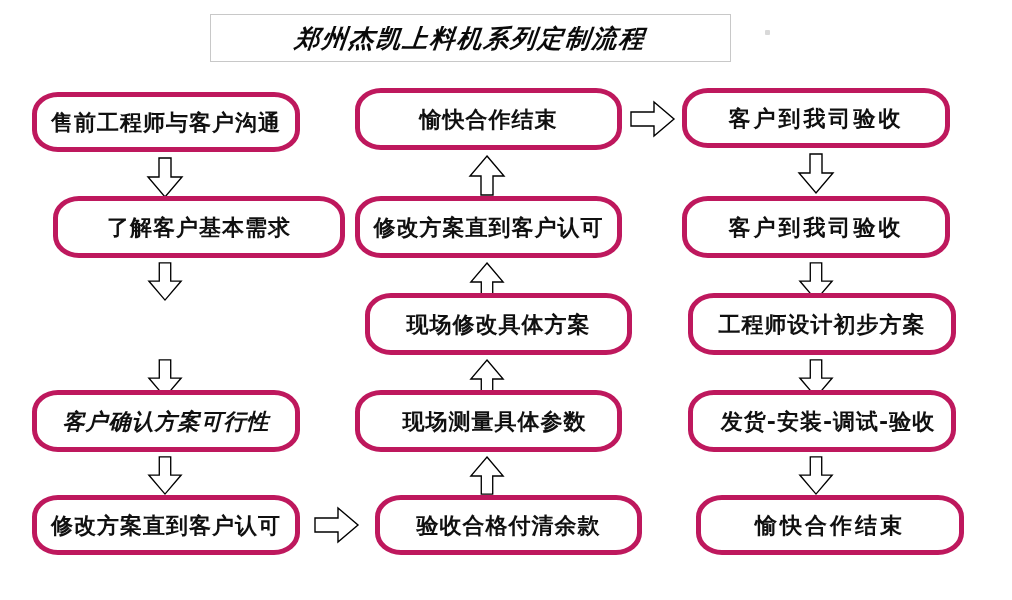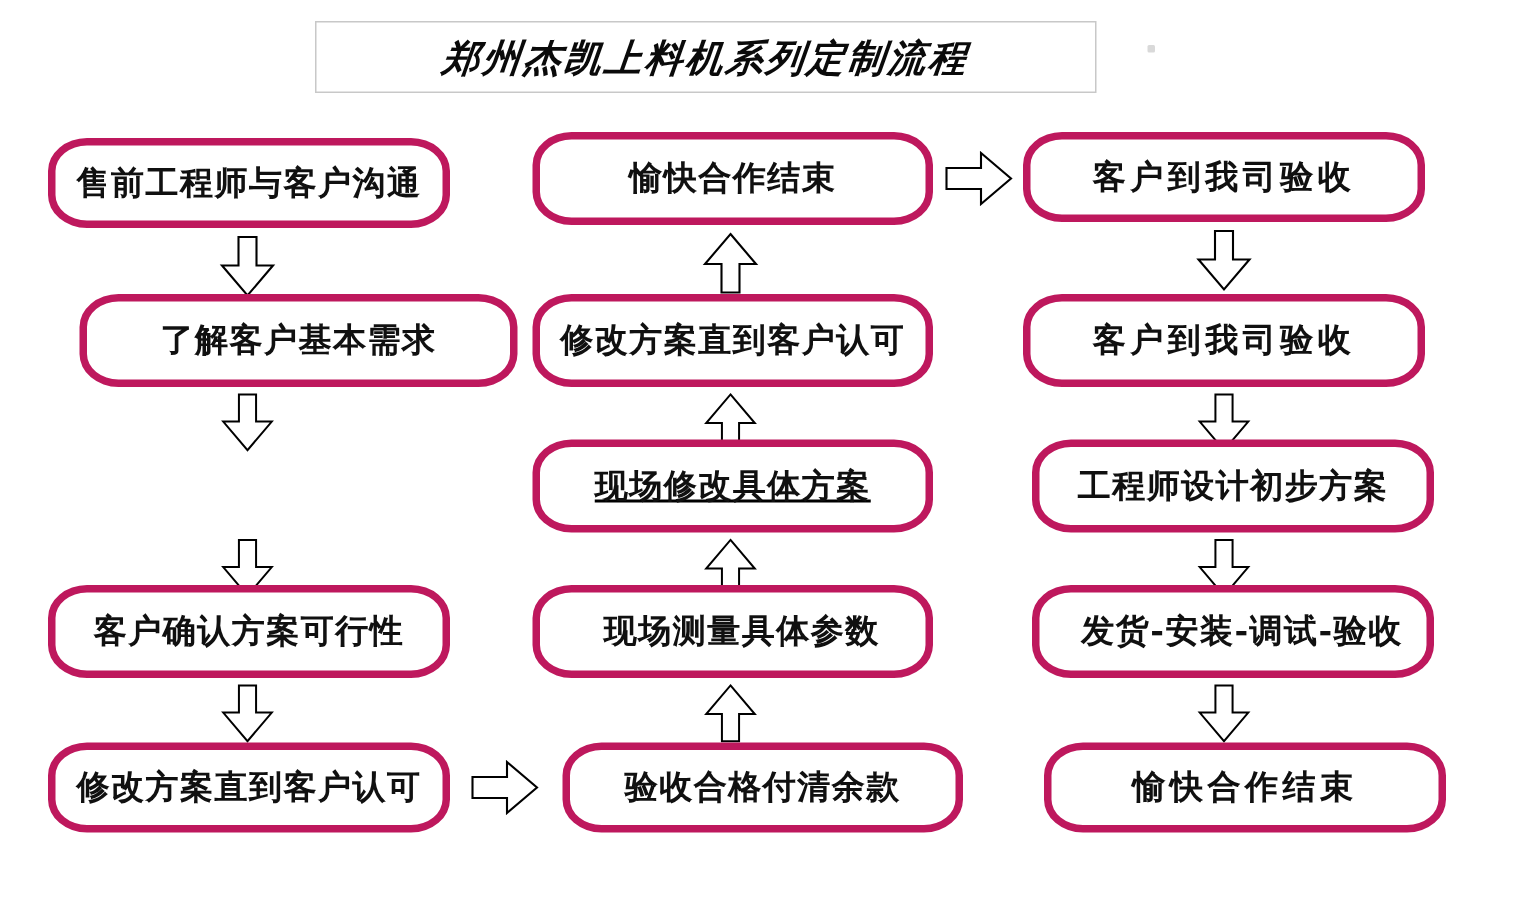--- a/index.html
+++ b/index.html
@@ -123,21 +123,21 @@
     </svg>
   </div>
 
 
   <div class="arrow" style="left:146px; top:359px;">
     <svg width="38" height="40" viewBox="0 0 38 42">
       <polygon points="13,1 25,1 25,20 36,20 19,40 2,20 13,20"></polygon>
     </svg>
   </div>
 
-  <div class="node" style="left:32px;  top:390px; width:268px; height:62px;">
+  <div class="node" style="left:32px;  top:390px; width:268px; height:62px;font-style:italic;">
     <span class="node-label">客户确认方案可行性</span>
   </div>
 
   <div class="arrow" style="left:146px; top:456px;">
     <svg width="38" height="40" viewBox="0 0 38 42">
       <polygon points="13,1 25,1 25,20 36,20 19,40 2,20 13,20"></polygon>
     </svg>
   </div>
 
   <div class="node" style="left:32px;  top:495px; width:268px; height:60px;">
@@ -163,21 +163,21 @@
   <div class="node" style="left:355px; top:196px; width:267px; height:62px;">
     <span class="node-label">修改方案直到客户认可</span>
   </div>
 
   <div class="arrow" style="left:468px; top:262px;">
     <svg width="38" height="40" viewBox="0 0 38 42">
       <polygon points="19,1 36,21 25,21 25,40 13,40 13,21 2,21"></polygon>
     </svg>
   </div>
 
-  <div class="node" style="left:355px; top:293px; width:267px; height:62px;text-decoration:underline;">
+  <div class="node" style="left:365px; top:293px; width:267px; height:62px;">
     <span class="node-label">现场修改具体方案</span>
   </div>
 
   <div class="arrow" style="left:468px; top:359px;">
     <svg width="38" height="40" viewBox="0 0 38 42">
       <polygon points="19,1 36,21 25,21 25,40 13,40 13,21 2,21"></polygon>
     </svg>
   </div>
 
   <div class="node" style="left:355px; top:390px; width:267px; height:62px;padding-left:12px;">

